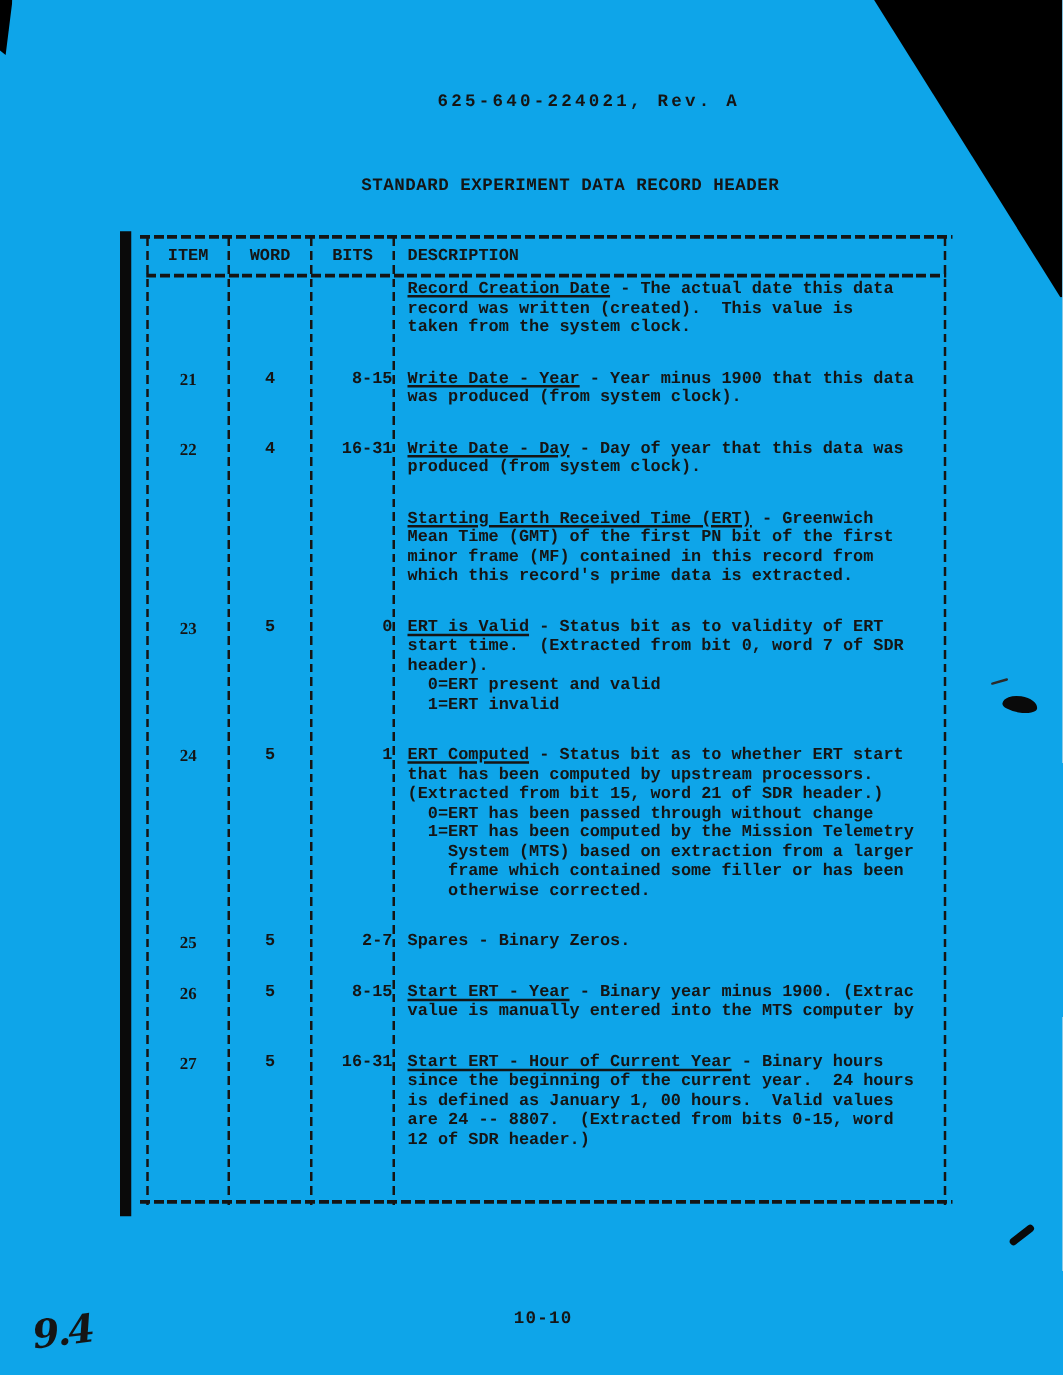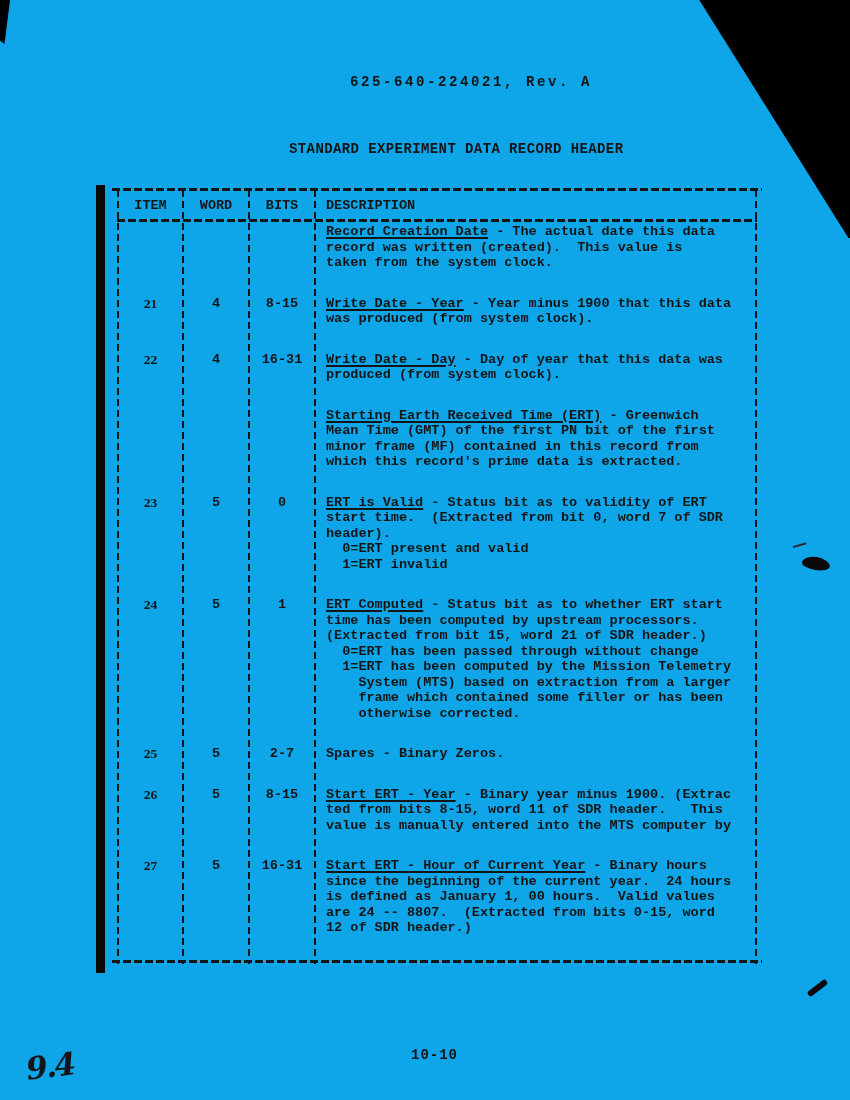--- a/index.html
+++ b/index.html
@@ -45,21 +45,21 @@
   .th-word { left:72px; width:64px;  text-align:center; }
   .th-bits { left:138px;width:64px;  text-align:center; }
   .th-desc { left:214px; }
 
   .trows { position:absolute; top:36px; left:0; width:650px;
     display:flex; flex-direction:column; row-gap:21.5px;gap:25px; }
   .trow { position:relative; width:650px; }
   .cell { position:absolute; top:0; white-space:pre; }
   .c-item { left:7px;  width:63px; text-align:center;font-family:Liberation Serif, serif; }
   .c-word { left:72px; width:64px; text-align:center; }
-  .c-bits { left:138px;width:64px; text-align:center; }
+  .c-bits { left:138px;width:64px; text-align:right; }
   .c-desc { position:relative; margin-left:214px; width:430px; }
   .line { white-space:pre; }
   .uline { text-decoration:underline; text-decoration-thickness:1.5px; text-underline-offset:2px; }
 </style>
 </head>
 <body>
 
 <div class="page">
 
   <div class="corner-tri"></div>
@@ -139,21 +139,21 @@
             <div class="line"><span>  0=ERT present and valid</span></div>
             <div class="line"><span>  1=ERT invalid</span></div>
           </div>
         </div>
         <div class="trow">
           <div class="cell c-item">24</div>
           <div class="cell c-word">5</div>
           <div class="cell c-bits">1</div>
           <div class="c-desc">
             <div class="line"><span class="uline">ERT Computed</span><span> - Status bit as to whether ERT start</span></div>
-            <div class="line"><span>time has been computed by upstream processors.</span></div>
+            <div class="line"><span>that has been computed by upstream processors.</span></div>
             <div class="line"><span>(Extracted from bit 15, word 21 of SDR header.)</span></div>
             <div class="line"><span>  0=ERT has been passed through without change</span></div>
             <div class="line"><span>  1=ERT has been computed by the Mission Telemetry</span></div>
             <div class="line"><span>    System (MTS) based on extraction from a larger</span></div>
             <div class="line"><span>    frame which contained some filler or has been</span></div>
             <div class="line"><span>    otherwise corrected.</span></div>
           </div>
         </div>
         <div class="trow">
           <div class="cell c-item">25</div>
@@ -162,21 +162,20 @@
           <div class="c-desc">
             <div class="line"><span>Spares - Binary Zeros.</span></div>
           </div>
         </div>
         <div class="trow">
           <div class="cell c-item">26</div>
           <div class="cell c-word">5</div>
           <div class="cell c-bits">8-15</div>
           <div class="c-desc">
             <div class="line"><span class="uline">Start ERT - Year</span><span> - Binary year minus 1900. (Extrac</span></div>
-            <div class="line"><span>ted from bits 8-15, word 11 of SDR header.   This</span></div>
             <div class="line"><span>value is manually entered into the MTS computer by</span></div>
           </div>
         </div>
         <div class="trow">
           <div class="cell c-item">27</div>
           <div class="cell c-word">5</div>
           <div class="cell c-bits">16-31</div>
           <div class="c-desc">
             <div class="line"><span class="uline">Start ERT - Hour of Current Year</span><span> - Binary hours</span></div>
             <div class="line"><span>since the beginning of the current year.  24 hours</span></div>

